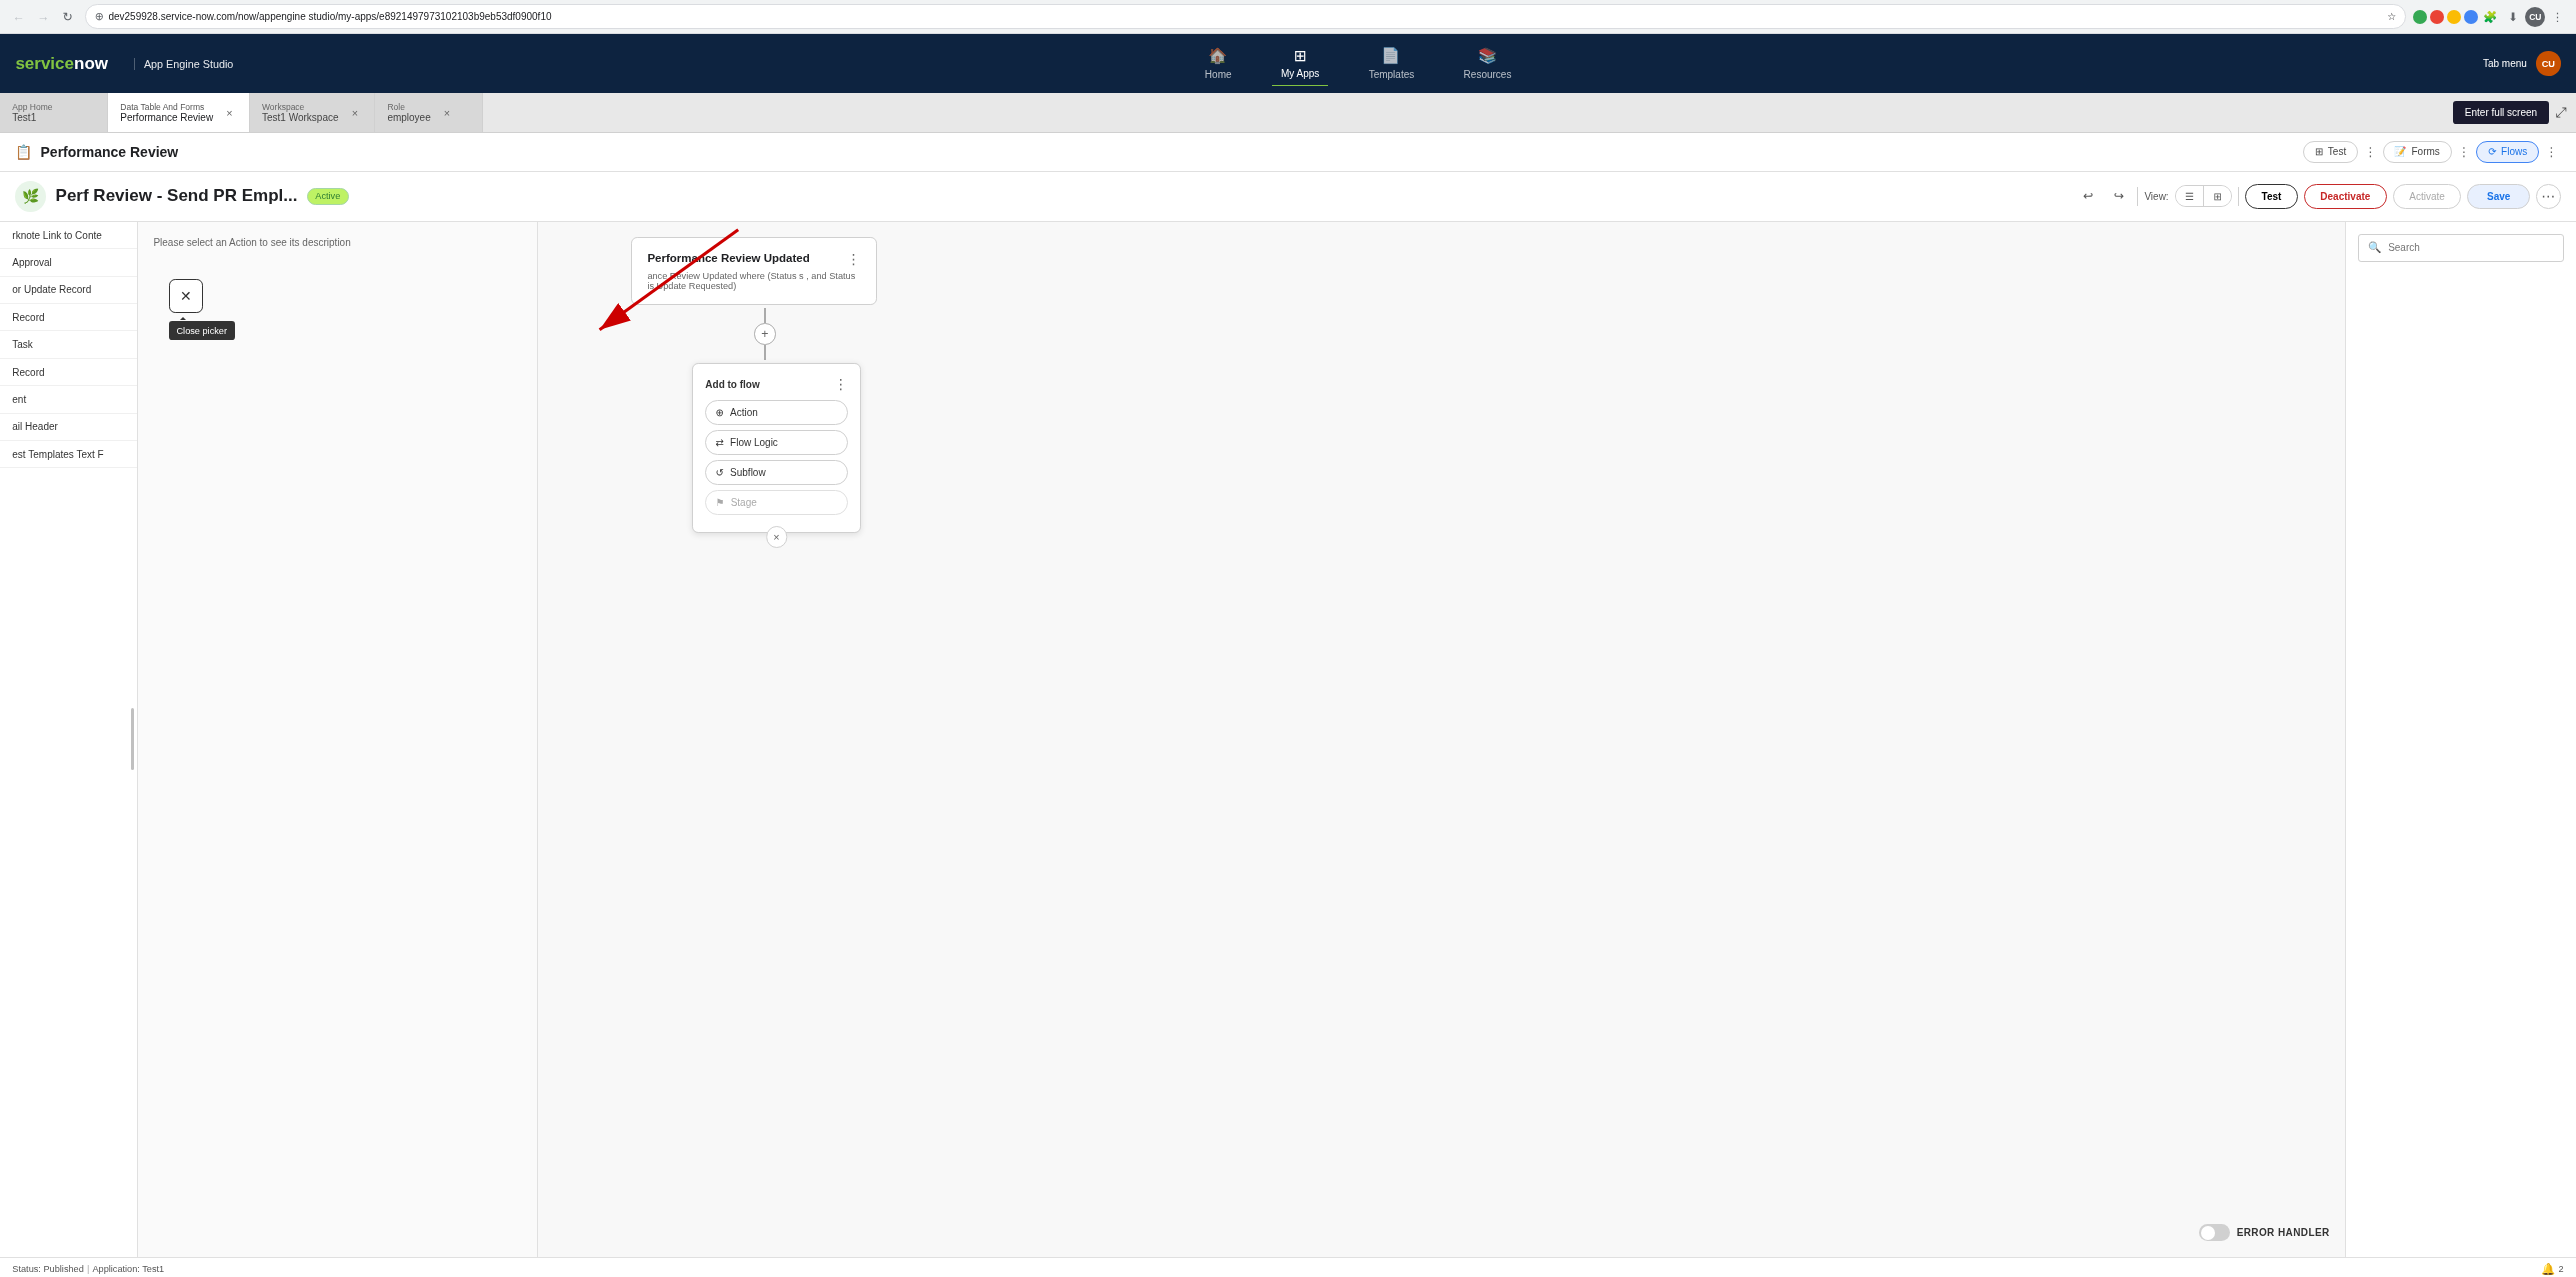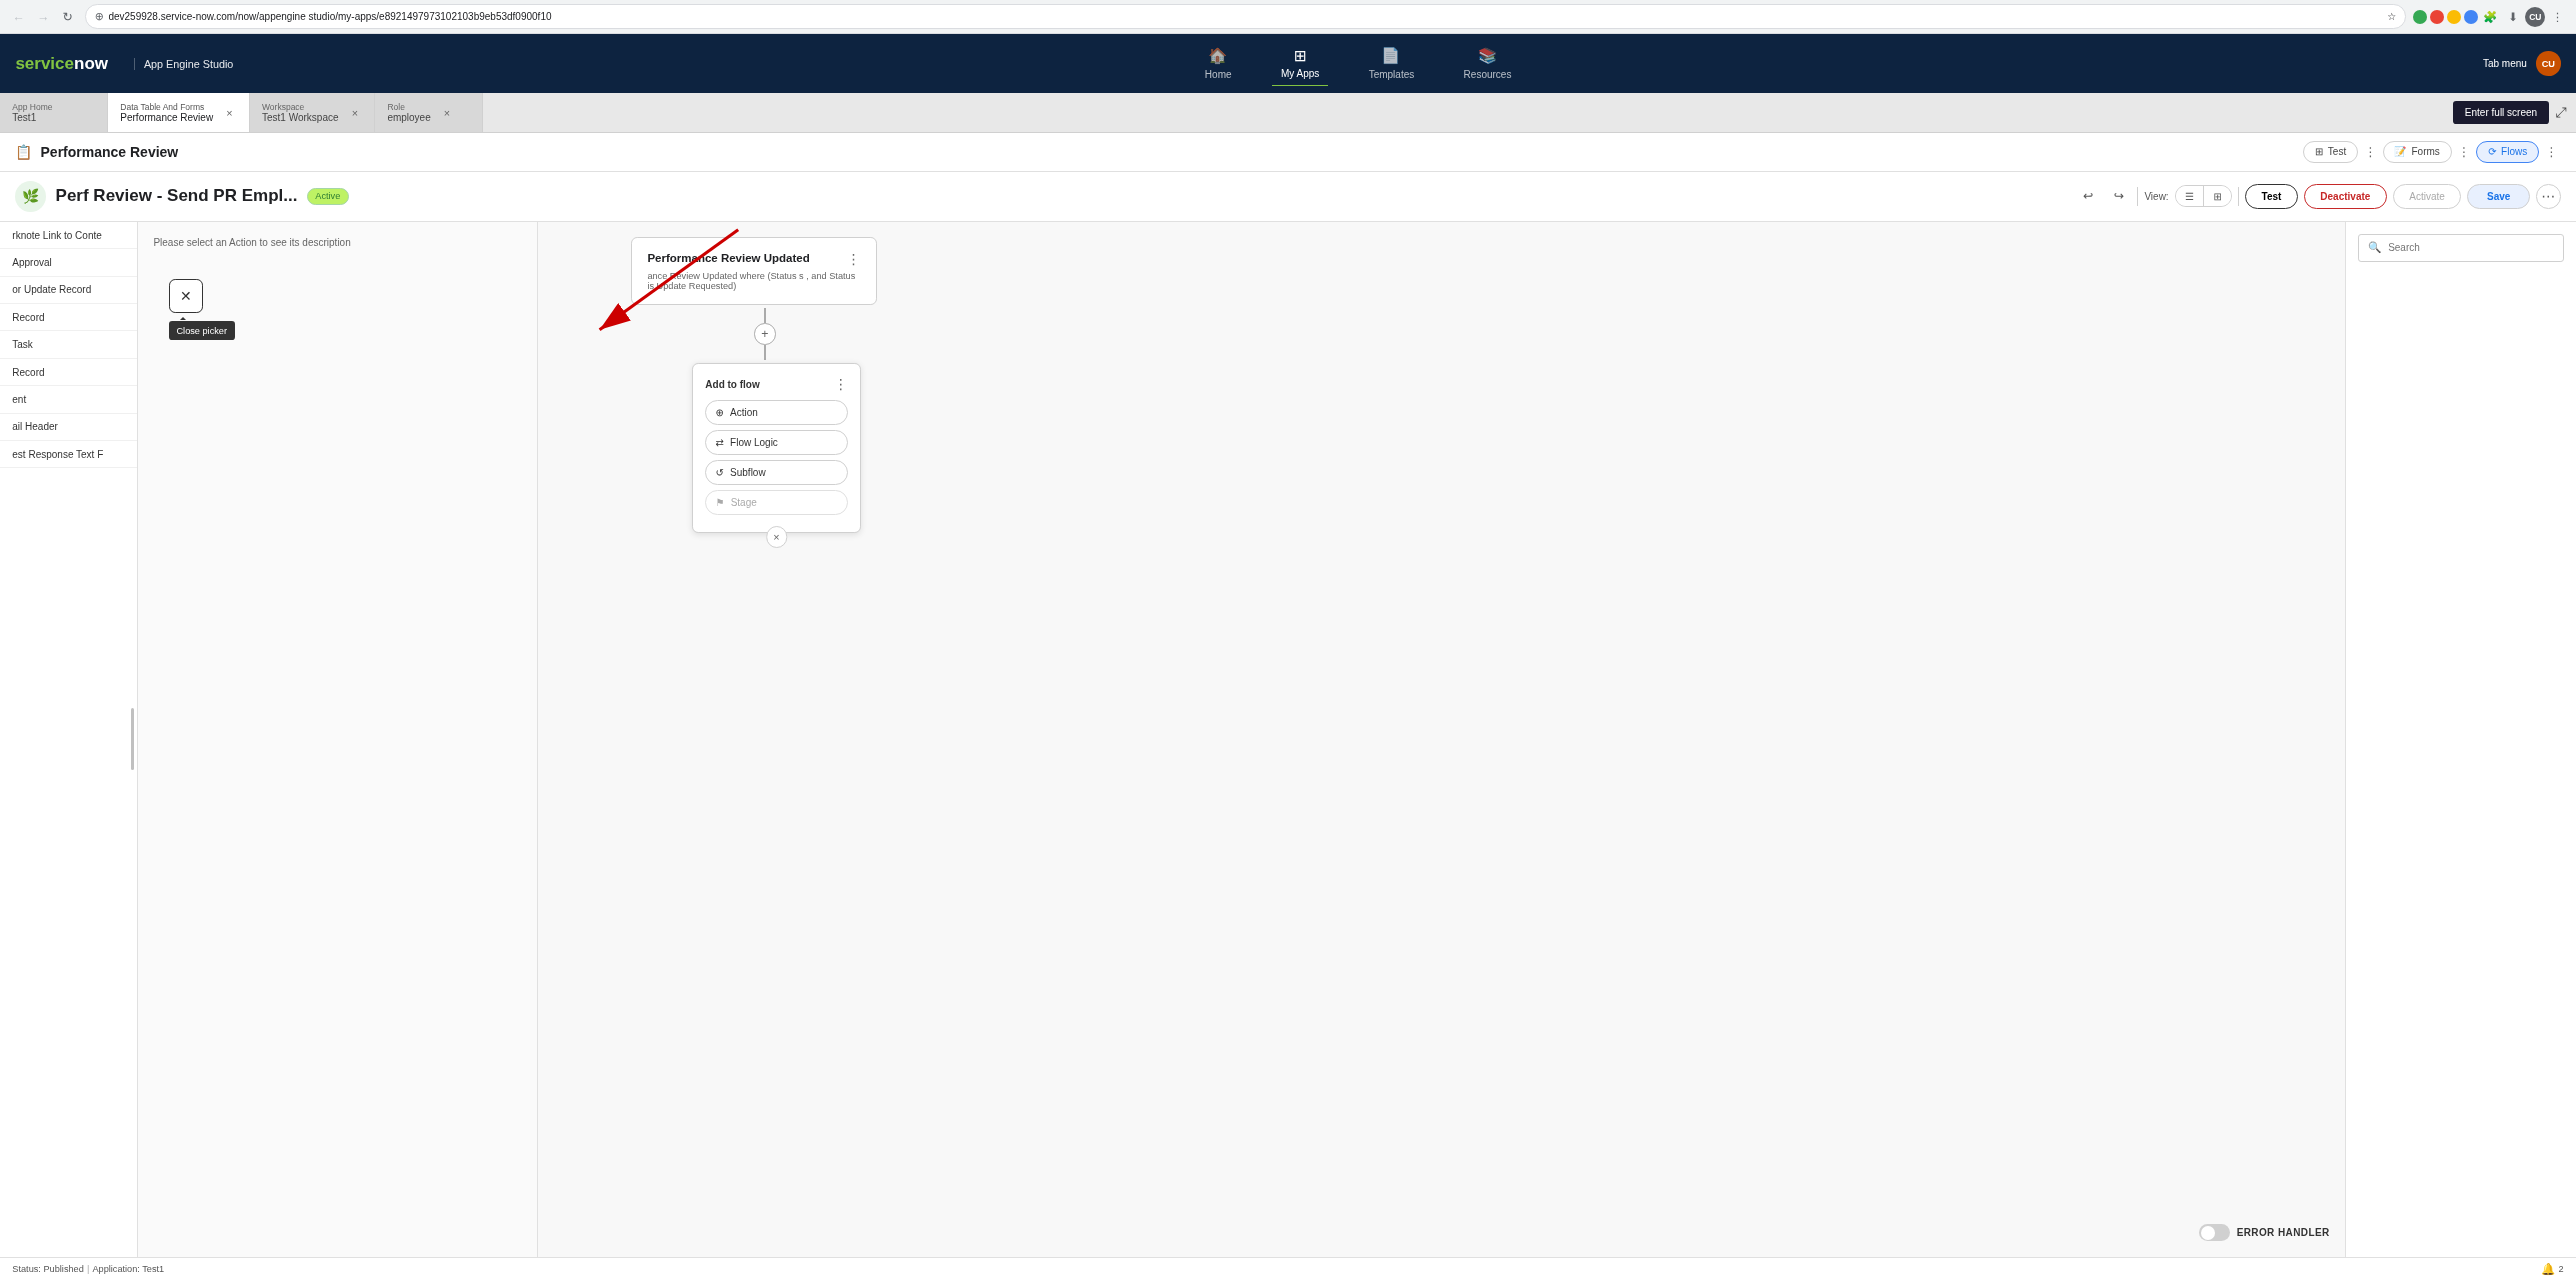--- a/index.html
+++ b/index.html
@@ -589,21 +589,21 @@
     <div class="left-panel">
       <div class="panel-scroll-indicator"></div>
       <div class="left-panel-item">rknote Link to Conte</div>
       <div class="left-panel-item">Approval</div>
       <div class="left-panel-item">or Update Record</div>
       <div class="left-panel-item">Record</div>
       <div class="left-panel-item">Task</div>
       <div class="left-panel-item">Record</div>
       <div class="left-panel-item">ent</div>
       <div class="left-panel-item">ail Header</div>
-      <div class="left-panel-item">est Response Text F</div>
+      <div class="left-panel-item">est Templates Text F</div>
     </div>
 
     <div class="description-panel">
       <span>Please select an Action to see its description</span>
 
       
       <div class="picker-close-area" style="position:relative; margin-top: 15.4px;">
         <button class="picker-close-btn">✕</button>
         <div class="picker-tooltip">Close picker</div>
       </div>

